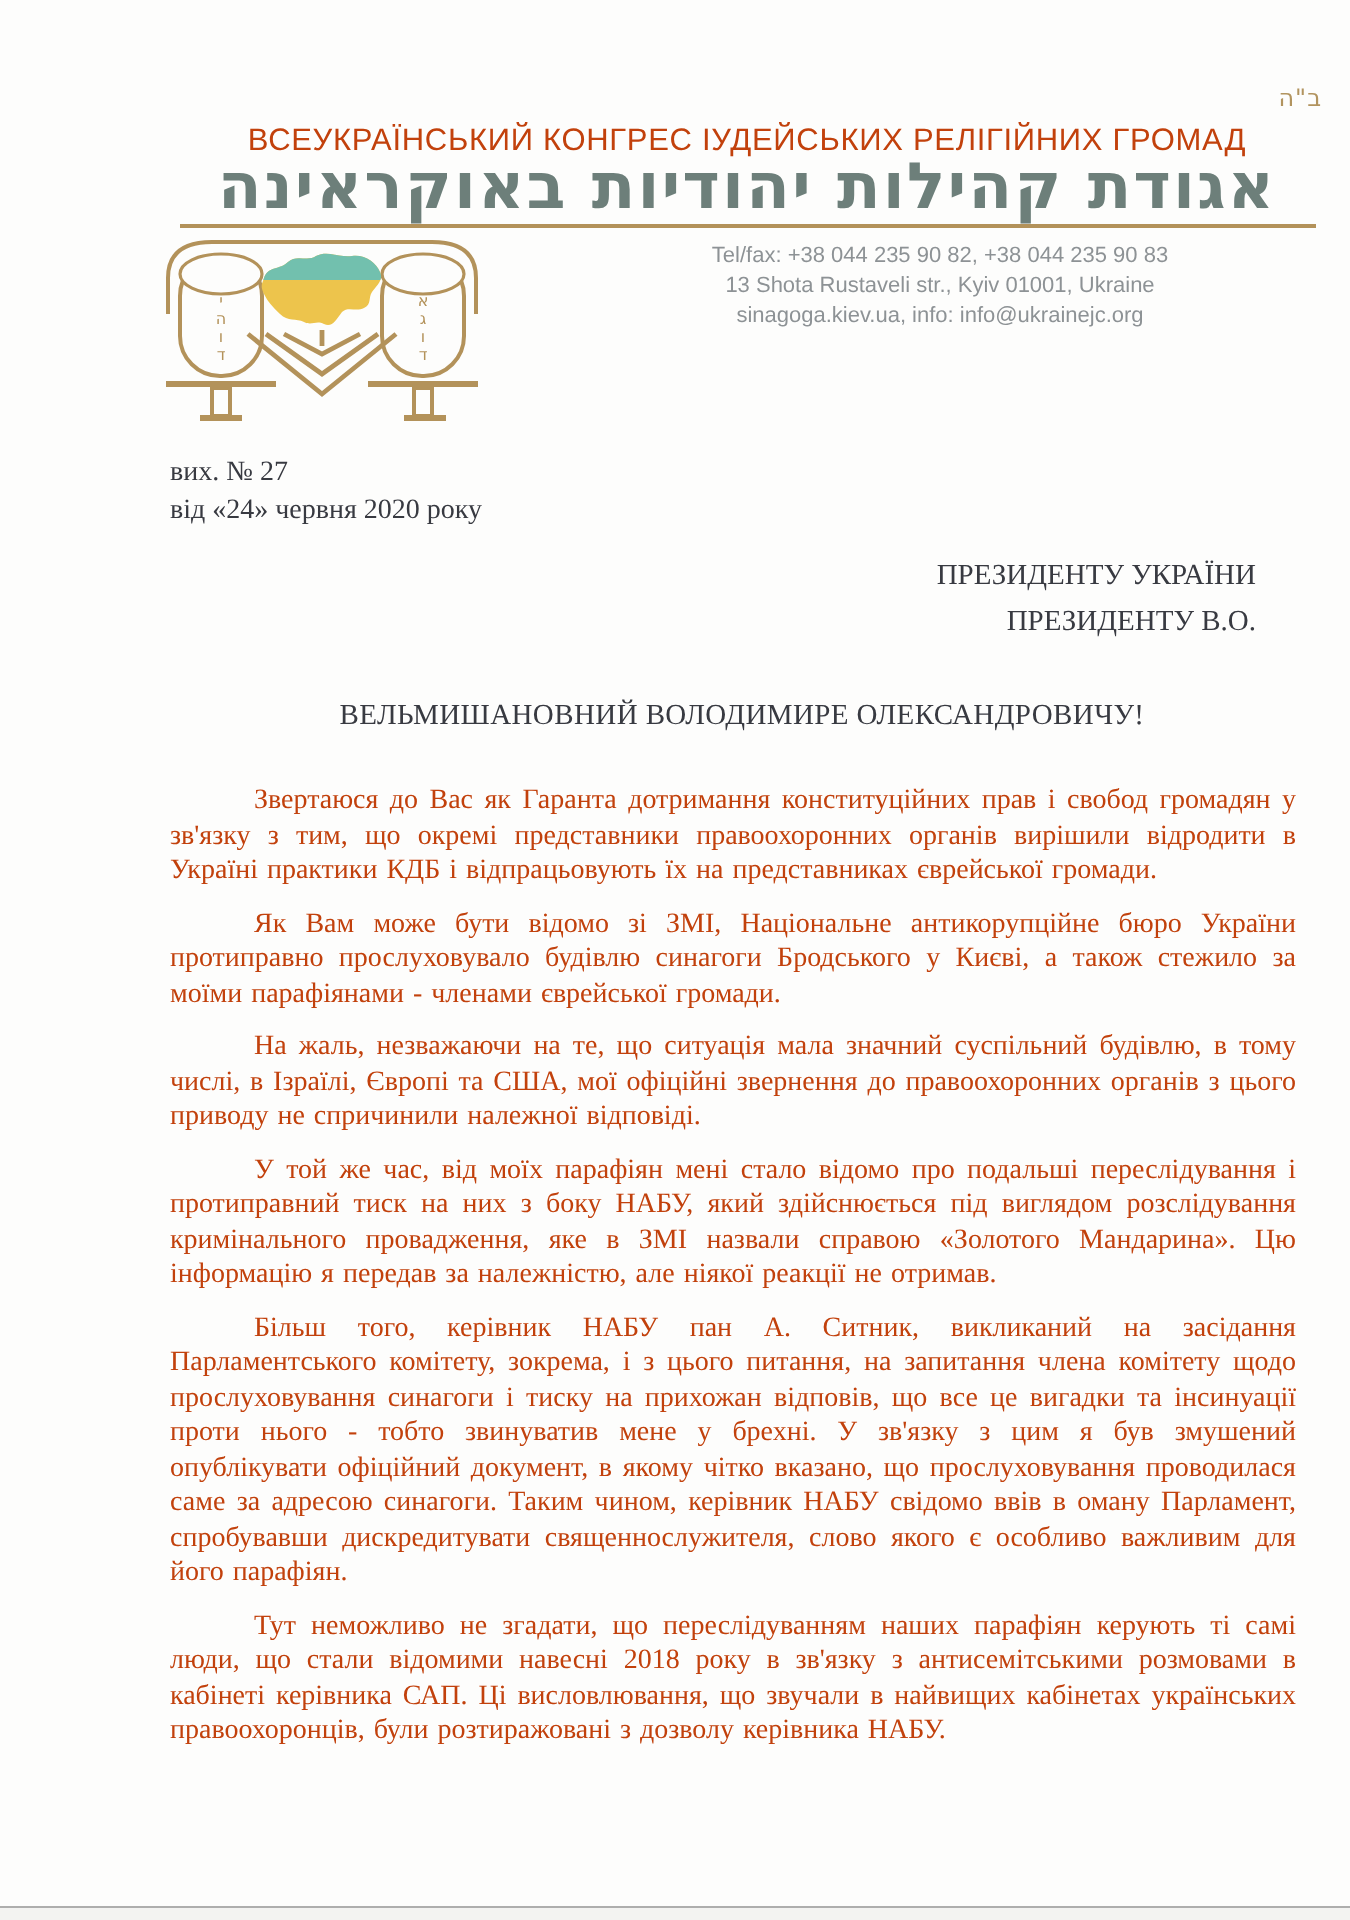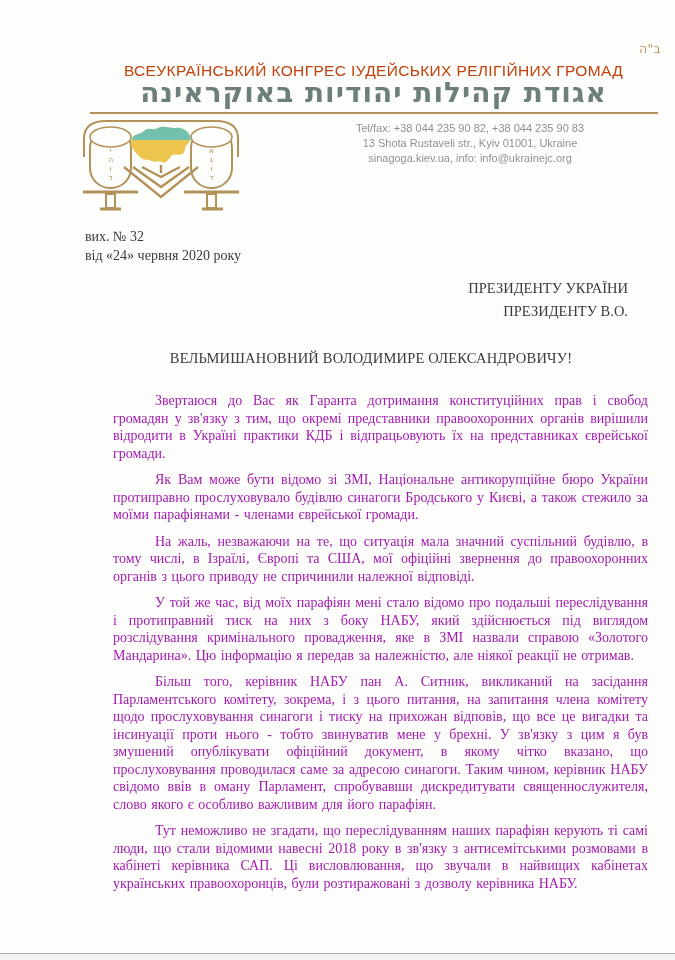--- a/index.html
+++ b/index.html
@@ -24,21 +24,21 @@
     text-align:center;
     font-family:"Liberation Sans", sans-serif;
     font-size:15.5px;letter-spacing:.35px;
     color:#c2410c;white-space:nowrap;
   }
   .org-name-he{
     position:absolute;top:77px;left:88px;right:16px;
     text-align:center;
     font-family:"DejaVu Sans", sans-serif;
     font-weight:bold;
-    font-size:28px;line-height:32px;
+    font-size:32px;line-height:32px;
     color:#6d7f7a;letter-spacing:1px;
     direction:rtl;white-space:nowrap;
   }
   .gold-rule{
     position:absolute;top:112px;left:90px;right:17px;height:0;
     border-top:2px solid #b3925a;
   }
   .logo{position:absolute;top:115px;left:76px;width:170px;height:105px;}
   .contact{
     position:absolute;top:121px;left:300px;width:340px;
@@ -57,22 +57,21 @@
     font-size:14.5px;line-height:22.5px;color:#383a41;margin-left:31px;
   }
   
   .salutation{
     position:absolute;top:350px;left:94px;right:27px;
     text-align:center;
     font-size:14.5px;color:#383a41;letter-spacing:.2px;
   }
   .body-text{
     position:absolute;top:392px;left:85px;right:27px;
-    color:#a21caf;
-    margin-left:28px;
+    color:#c2410c;
   }
   .body-text p{
     margin:0 0 9px 0;
     font-size:14px;line-height:17.5px;
     text-align:justify;text-indent:42px;
     word-spacing:1px;
   }
   
   .page-edge{
     position:absolute;left:0;right:0;top:953px;height:1.5px;
@@ -152,21 +151,21 @@
     </svg>
   </div>
 
   <div class="contact">
     <div>Tel/fax: +38 044 235 90 82, +38 044 235 90 83</div>
     <div>13 Shota Rustaveli str., Kyiv 01001, Ukraine</div>
     <div>sinagoga.kiev.ua, info: info@ukrainejc.org</div>
   </div>
 
   <div class="ref">
-    <div>вих. № 32</div>
+    <div>вих. № 27</div>
     <div>від «24» червня 2020 року</div>
   </div>
 
   <div class="addressee">
     <div>ПРЕЗИДЕНТУ УКРАЇНИ</div>
     <div>ПРЕЗИДЕНТУ В.О.</div>
   </div>
 
   <div class="salutation">ВЕЛЬМИШАНОВНИЙ ВОЛОДИМИРЕ ОЛЕКСАНДРОВИЧУ!</div>
 

